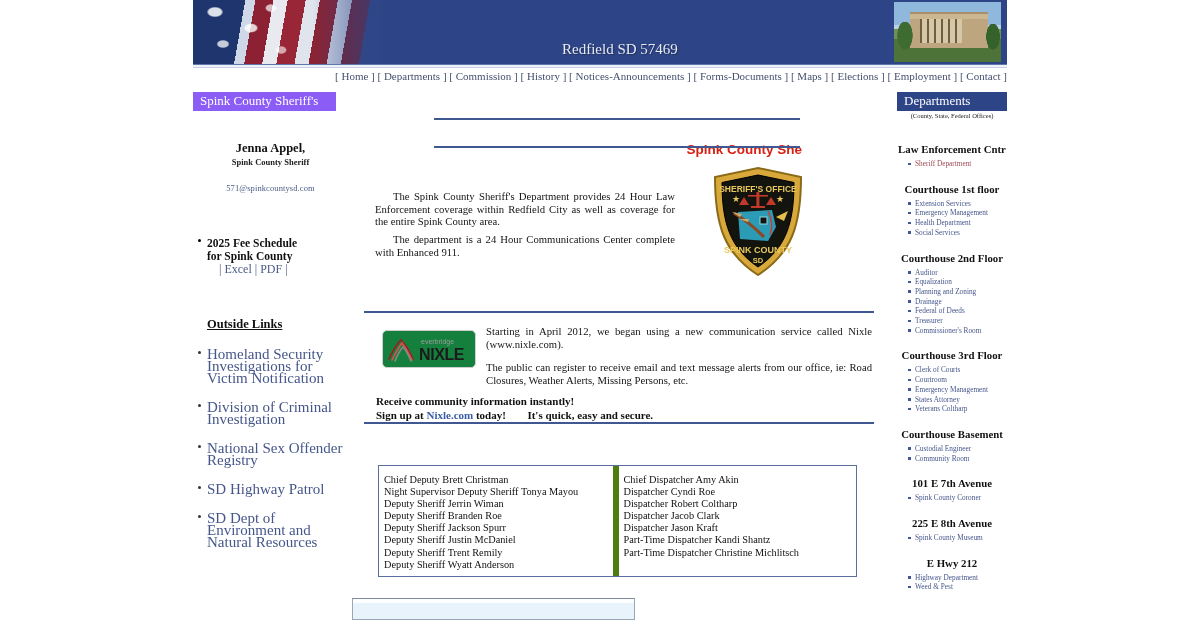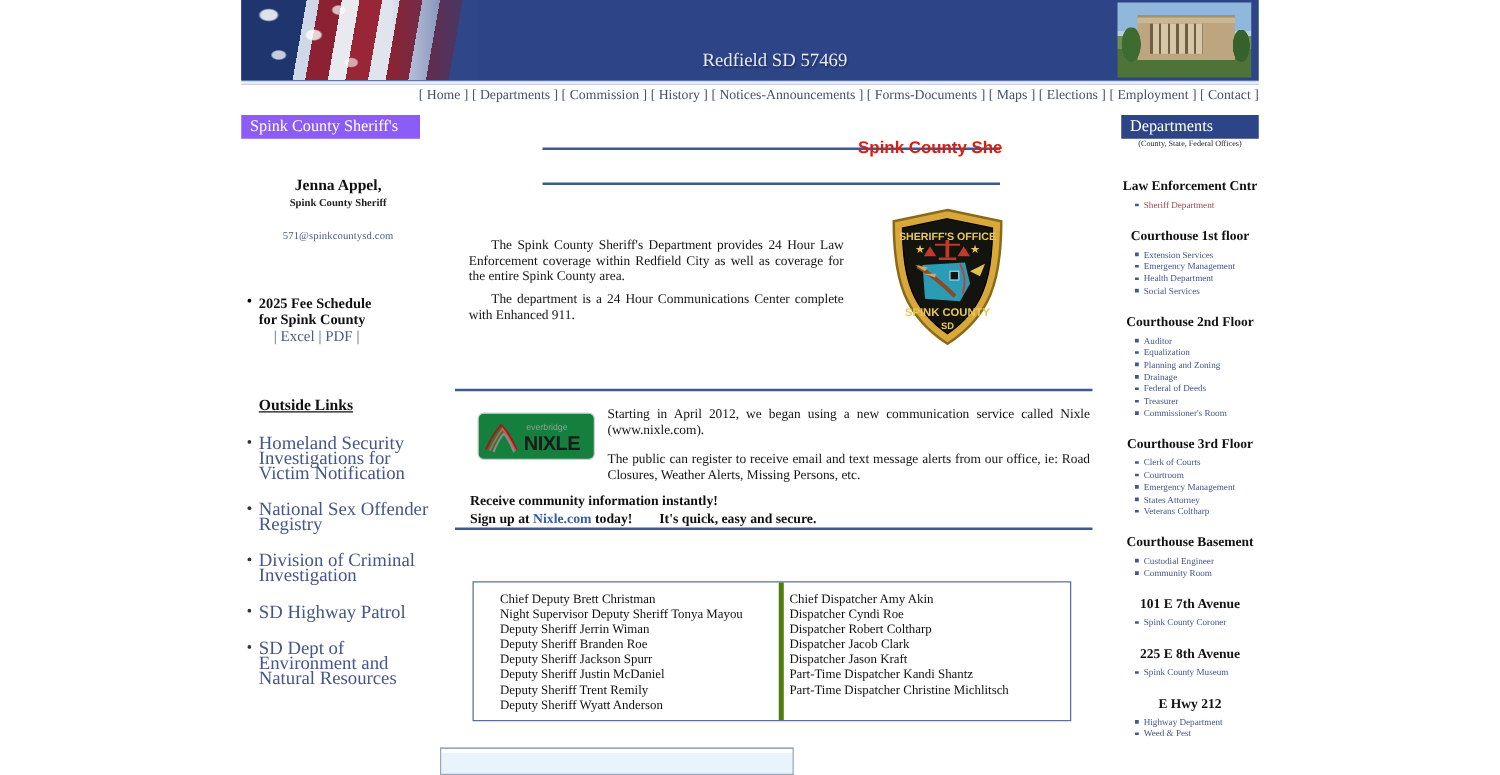--- a/index.html
+++ b/index.html
@@ -125,21 +125,21 @@
   .main { position: absolute; left: 360px; top: 92px; width: 520px; }
   .title-rule-top {
     position: absolute; left: 74px; top: 26px; width: 366px;
     border-top: 2px solid #3f5891;
   }
   .title-rule-bot {
     position: absolute; left: 74px; top: 54px; width: 366px;
     border-top: 2px solid #3f5891;
   }
   .page-heading {
-    position: absolute; left: 0px; top: 18px; width: 442px;
+    position: absolute; left: 0px; top: 50px; width: 442px;
     text-align: right;
     font-size: 13.5px; font-weight: bold; color: #d81f12;
     font-family: "Liberation Sans", sans-serif;
   }
   .badge {
     position: absolute; left: 350px; top: 73px; width: 96px; height: 113px;
   }
   .badge svg { display:block; }
 
   .para {
@@ -178,21 +178,21 @@
 
   
   .staff {
     position: absolute; left: 18px; top: 373px; width: 479px; height: 112px;
     border: 1px solid #5b6f9e; display: flex;
   }
   .staff-col {
     padding: 8px 0 0 5px;
     font-size: 10.3px; line-height: 12.1px; color: #111;
   }
-  .staff-col.left { width: 240px; border-right: 4px solid #4d7c0f; margin-left: 16px; }
+  .staff-col.left { width: 240px; border-right: 6px solid #4d7c0f; }
   .staff-col.right { width: 238px; }
 
   
   .bottom-img {
     position: absolute; left: 352px; top: 598px; width: 283px; height: 22px;
     background: linear-gradient(180deg, #fdfeff 0 18%, #e9f3fb 18% 100%);
     border: 1px solid #9aa7b8; border-top-color: #7d8a9c;
   }
 
   
@@ -260,22 +260,22 @@
         <a href="#">Excel</a>
         <span>|</span>
         <a href="#">PDF</a>
         <span>|</span>
       </div>
     </div>
 
     <div class="outside-title">Outside Links</div>
     <div class="ol-list" id="outside-links">
         <div class="ol-item"><span class="bullet"></span><a href="#">Homeland Security Investigations for Victim Notification</a></div>
+        <div class="ol-item"><span class="bullet"></span><a href="#">Division of Criminal Investigation</a></div>
         <div class="ol-item"><span class="bullet"></span><a href="#">National Sex Offender Registry</a></div>
-        <div class="ol-item"><span class="bullet"></span><a href="#">Division of Criminal Investigation</a></div>
         <div class="ol-item"><span class="bullet"></span><a href="#">SD Highway Patrol</a></div>
         <div class="ol-item"><span class="bullet"></span><a href="#">SD Dept of Environment and Natural Resources</a></div>
       </div>
   </div>
 
   <div class="main">
     <div class="title-rule-top"></div>
     <div class="page-heading">Spink County She</div>
     <div class="title-rule-bot"></div>
 

